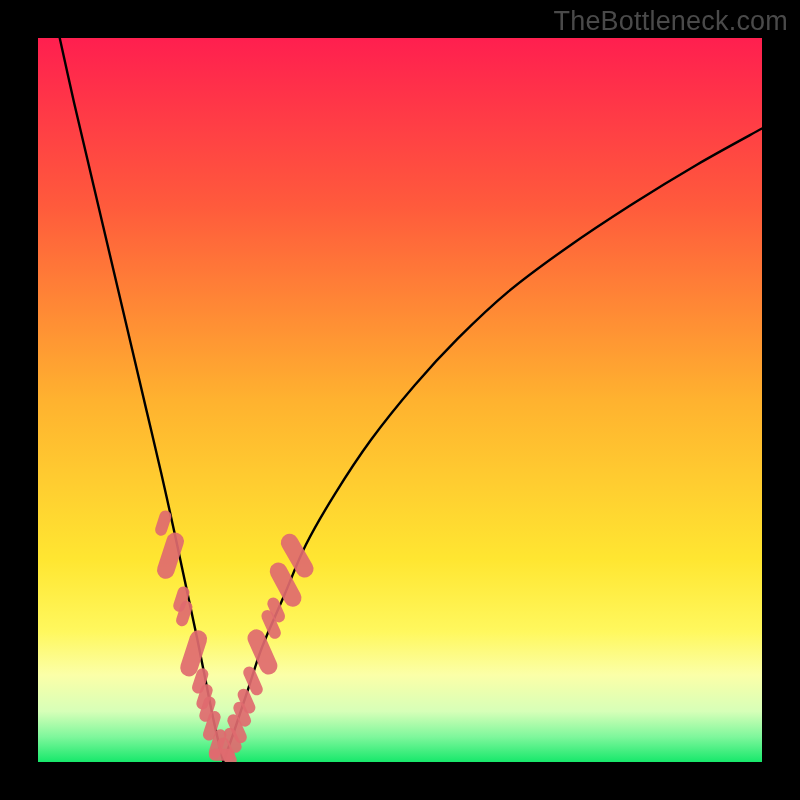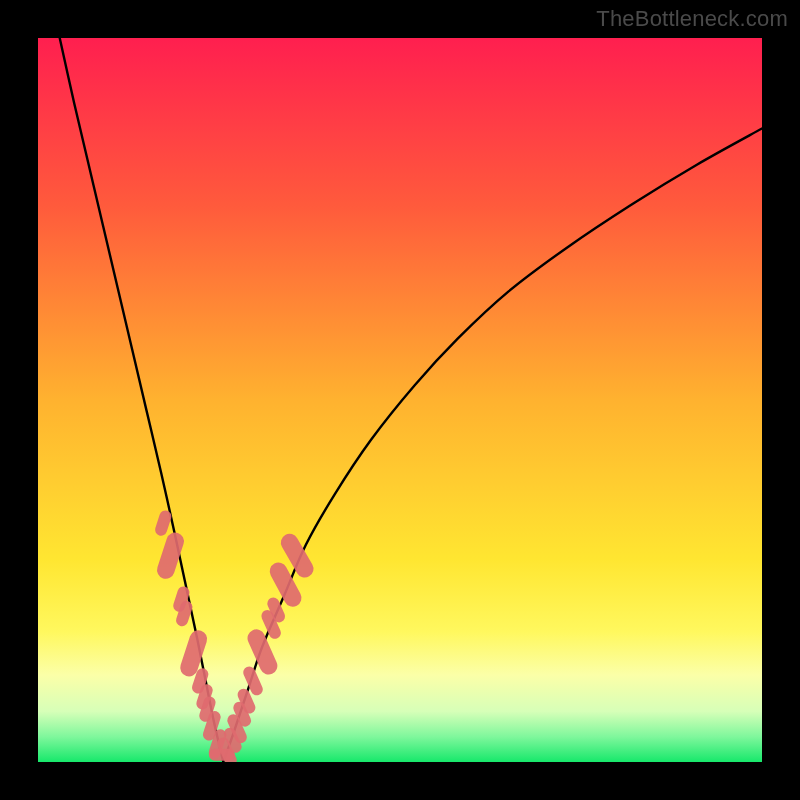--- a/index.html
+++ b/index.html
@@ -46,21 +46,21 @@
     top: 0;
     width: 100%;
     height: 100%;
     pointer-events: none;
   }
   .watermark {
     position: absolute;
     top: 6px;
     right: 12px;
     font-family: Arial, Helvetica, sans-serif;
-    font-size: 22px;
+    font-size: 27px;
     font-weight: 400;
     color: #4a4a4a;
     letter-spacing: 0.2px;
   }
 </style>
 </head>
 <body>
 
 <div class="frame">
   <div class="plot">

